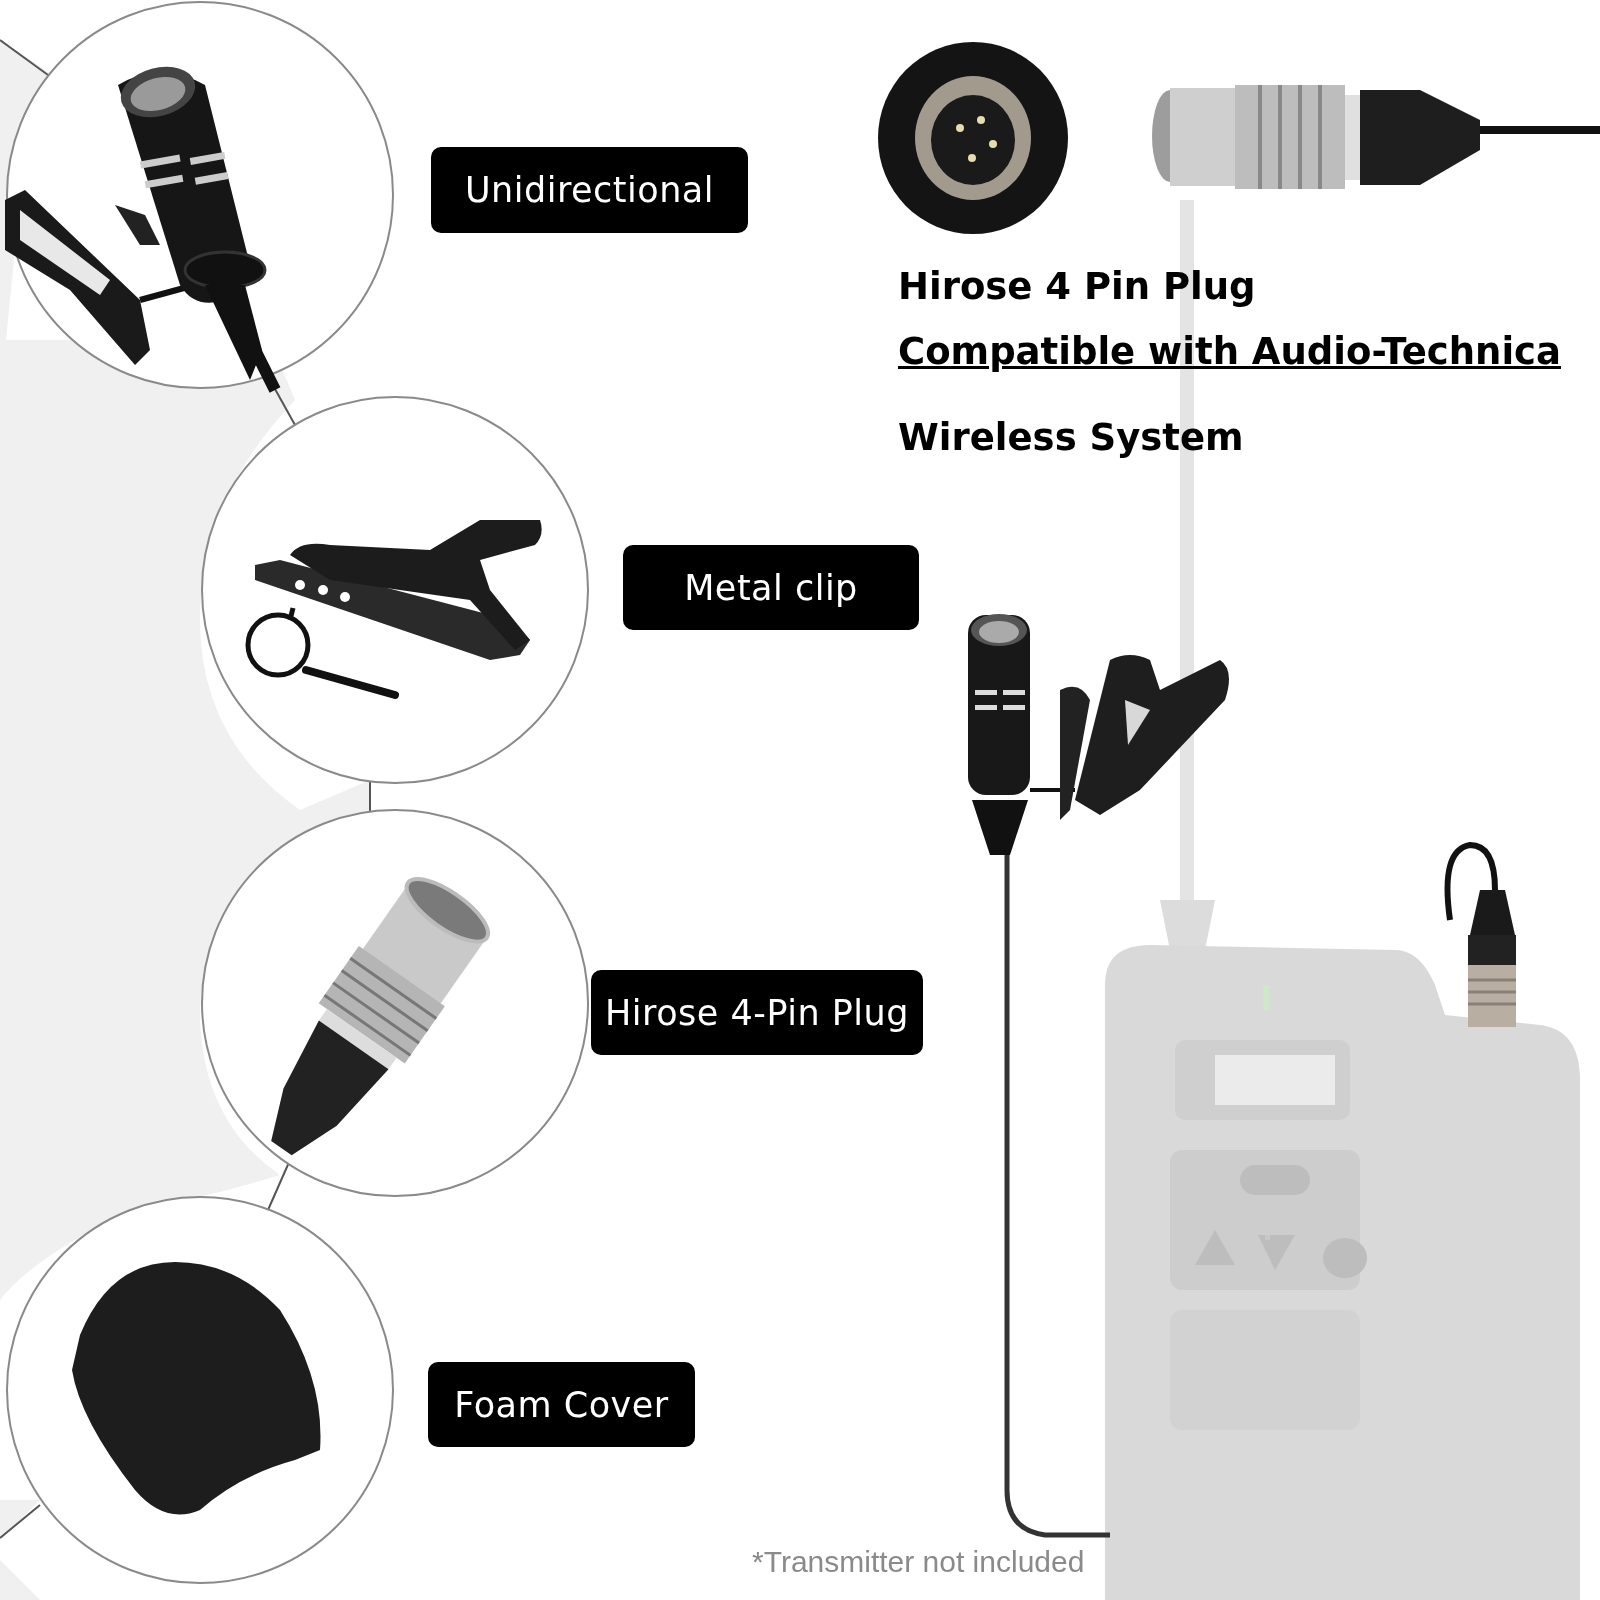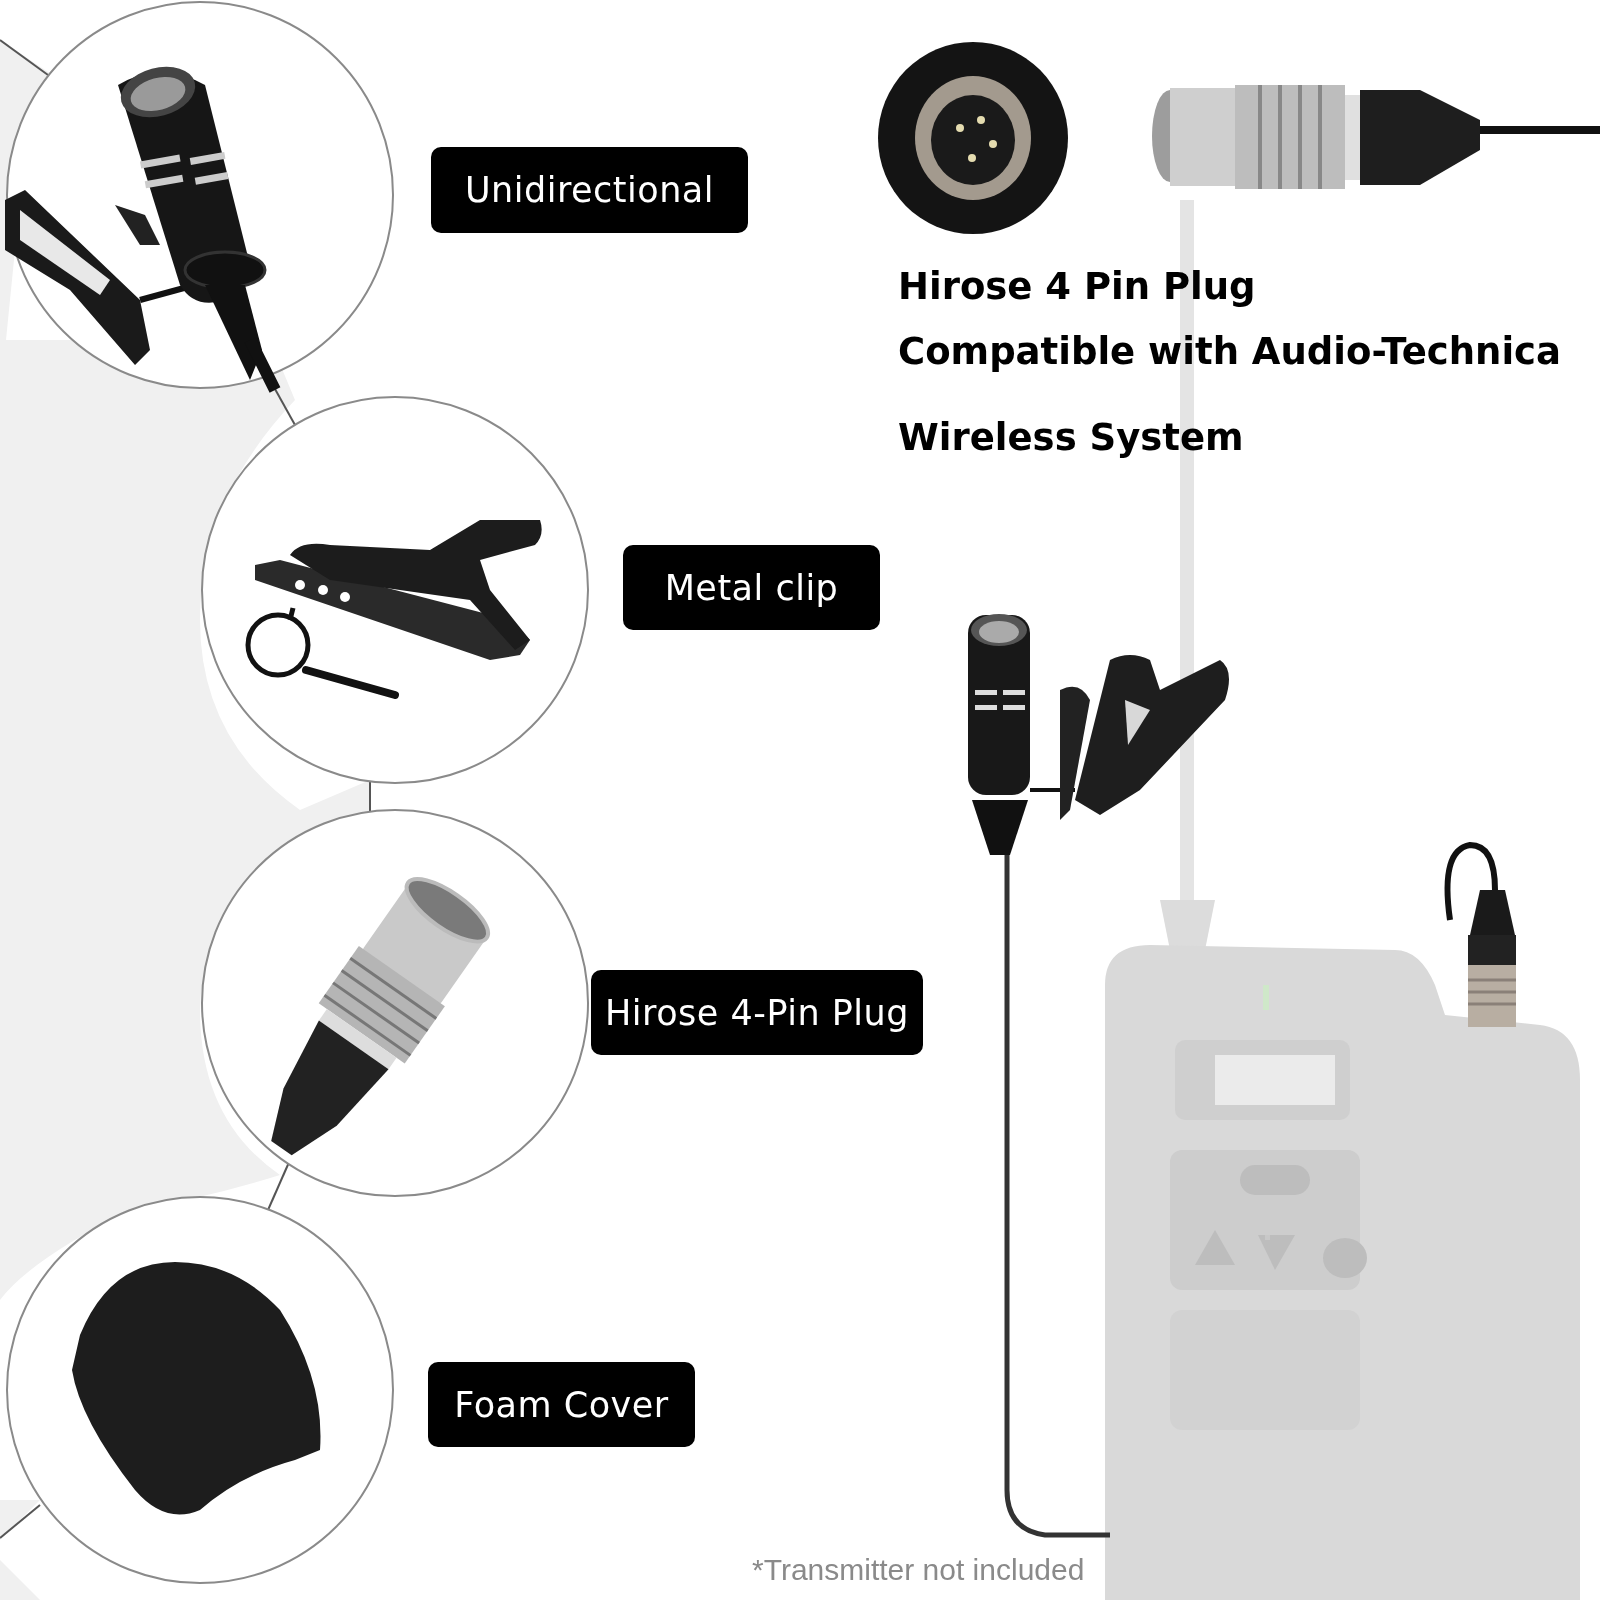--- a/index.html
+++ b/index.html
@@ -11,21 +11,21 @@
     display:flex; align-items:center; justify-content:center; text-align:center;
     font-family:"DejaVu Sans", sans-serif; font-size:35px; line-height:44px;
     letter-spacing:0.5px; box-sizing:border-box;margin-left:23px;
   }
   .heading {
     position:absolute; left:898px; font-family:"DejaVu Sans", sans-serif;
     font-weight:bold; font-size:37px; color:#000; white-space:nowrap;text-align:center;
   }
   .footnote {
     position:absolute; left:752px; top:1545px; font-family:"Liberation Sans", sans-serif;
-    font-size:30px; color:#8a8a8a; white-space:nowrap;margin-top:8px;
+    font-size:30px; color:#8a8a8a; white-space:nowrap;
   }
 </style>
 </head>
 <body>
 
 <svg class="layer" width="1600" height="1600">
   <path d="M0,0 L0,1600 L40,1600 L0,1560 Z" fill="#f0f0f0"></path>
   <path d="M0,40 L60,80 L20,200 L0,400 Z" fill="#f0f0f0"></path>
   <path d="M0,60 L45,78 Q0,200 0,300 Z" fill="#f0f0f0"></path>
   <path d="M0,340 L270,340 L295,400 Q200,500 200,620 Q200,740 300,810 L370,780 L370,830 Q200,900 200,1010 Q200,1120 280,1175 Q200,1200 130,1210 Q30,1260 0,1300 Z" fill="#f0f0f0"></path>
@@ -86,21 +86,21 @@
   </g>
 </svg>
 
 <svg class="layer" width="1600" height="1600">
   <path d="M80,1335 Q110,1262 175,1262 Q235,1262 280,1310 Q325,1380 320,1450 L295,1460 Q240,1475 200,1510 Q165,1525 135,1490 Q80,1420 72,1370 Z" fill="#1d1d1d"></path>
 </svg>
 
 <div class="label" style="left:408px; top:147px; width:317px; height:86px; flex-direction:column;">
   <span>Unidirectional</span>
 </div>
-<div class="label" style="left:600px; top:545px; width:257px; height:85px;">
+<div class="label" style="left:600px; top:545px; width:296px; height:85px;">
   <span>Metal clip</span>
 </div>
 <div class="label" style="left:568px; top:970px; width:332px; height:85px;">
   <span>Hirose 4-Pin Plug</span>
 </div>
 <div class="label" style="left:405px; top:1362px; width:267px; height:85px;">
   <span>Foam Cover</span>
 </div>
 
 <svg class="layer" width="1600" height="1600">
@@ -121,21 +121,21 @@
   <line x1="1260" y1="85" x2="1260" y2="189" stroke="#888" stroke-width="4"></line>
   <line x1="1280" y1="85" x2="1280" y2="189" stroke="#888" stroke-width="4"></line>
   <line x1="1300" y1="85" x2="1300" y2="189" stroke="#888" stroke-width="4"></line>
   <line x1="1320" y1="85" x2="1320" y2="189" stroke="#888" stroke-width="4"></line>
   <rect x="1345" y="95" width="15" height="85" fill="#e0e0e0"></rect>
   <path d="M1360,90 L1420,90 L1480,120 L1480,150 L1420,185 L1360,185 Z" fill="#1e1e1e"></path>
   <path d="M1480,130 L1600,130" stroke="#111" stroke-width="8"></path>
 </svg>
 
 <div class="heading" style="top:265px;">Hirose 4 Pin Plug</div>
-<div class="heading" style="top:330px;">Compatible with Audio-Technica</div>
+<div class="heading" style="top:330px;text-decoration:underline;">Compatible with Audio-Technica</div>
 <div class="heading" style="top:416px;">Wireless System</div>
 
 <svg class="layer" width="1600" height="1600">
   <path d="M1160,900 L1215,900 L1205,950 L1170,950 Z" fill="#dcdcdc"></path>
   <path d="M1105,985 Q1105,945 1150,945 L1395,950 Q1420,950 1435,985 L1445,1015 L1540,1025 Q1580,1030 1580,1080 L1580,1600 L1105,1600 Z" fill="#d9d9d9"></path>
   <rect x="1175" y="1040" width="175" height="80" rx="10" fill="#cfcfcf"></rect>
   <rect x="1215" y="1055" width="120" height="50" fill="#ebebeb"></rect>
   <rect x="1170" y="1150" width="190" height="140" rx="12" fill="#cdcdcd"></rect>
   <rect x="1240" y="1165" width="70" height="30" rx="15" fill="#bdbdbd"></rect>
   <polygon points="1195,1265 1215,1230 1235,1265" fill="#bdbdbd"></polygon>

